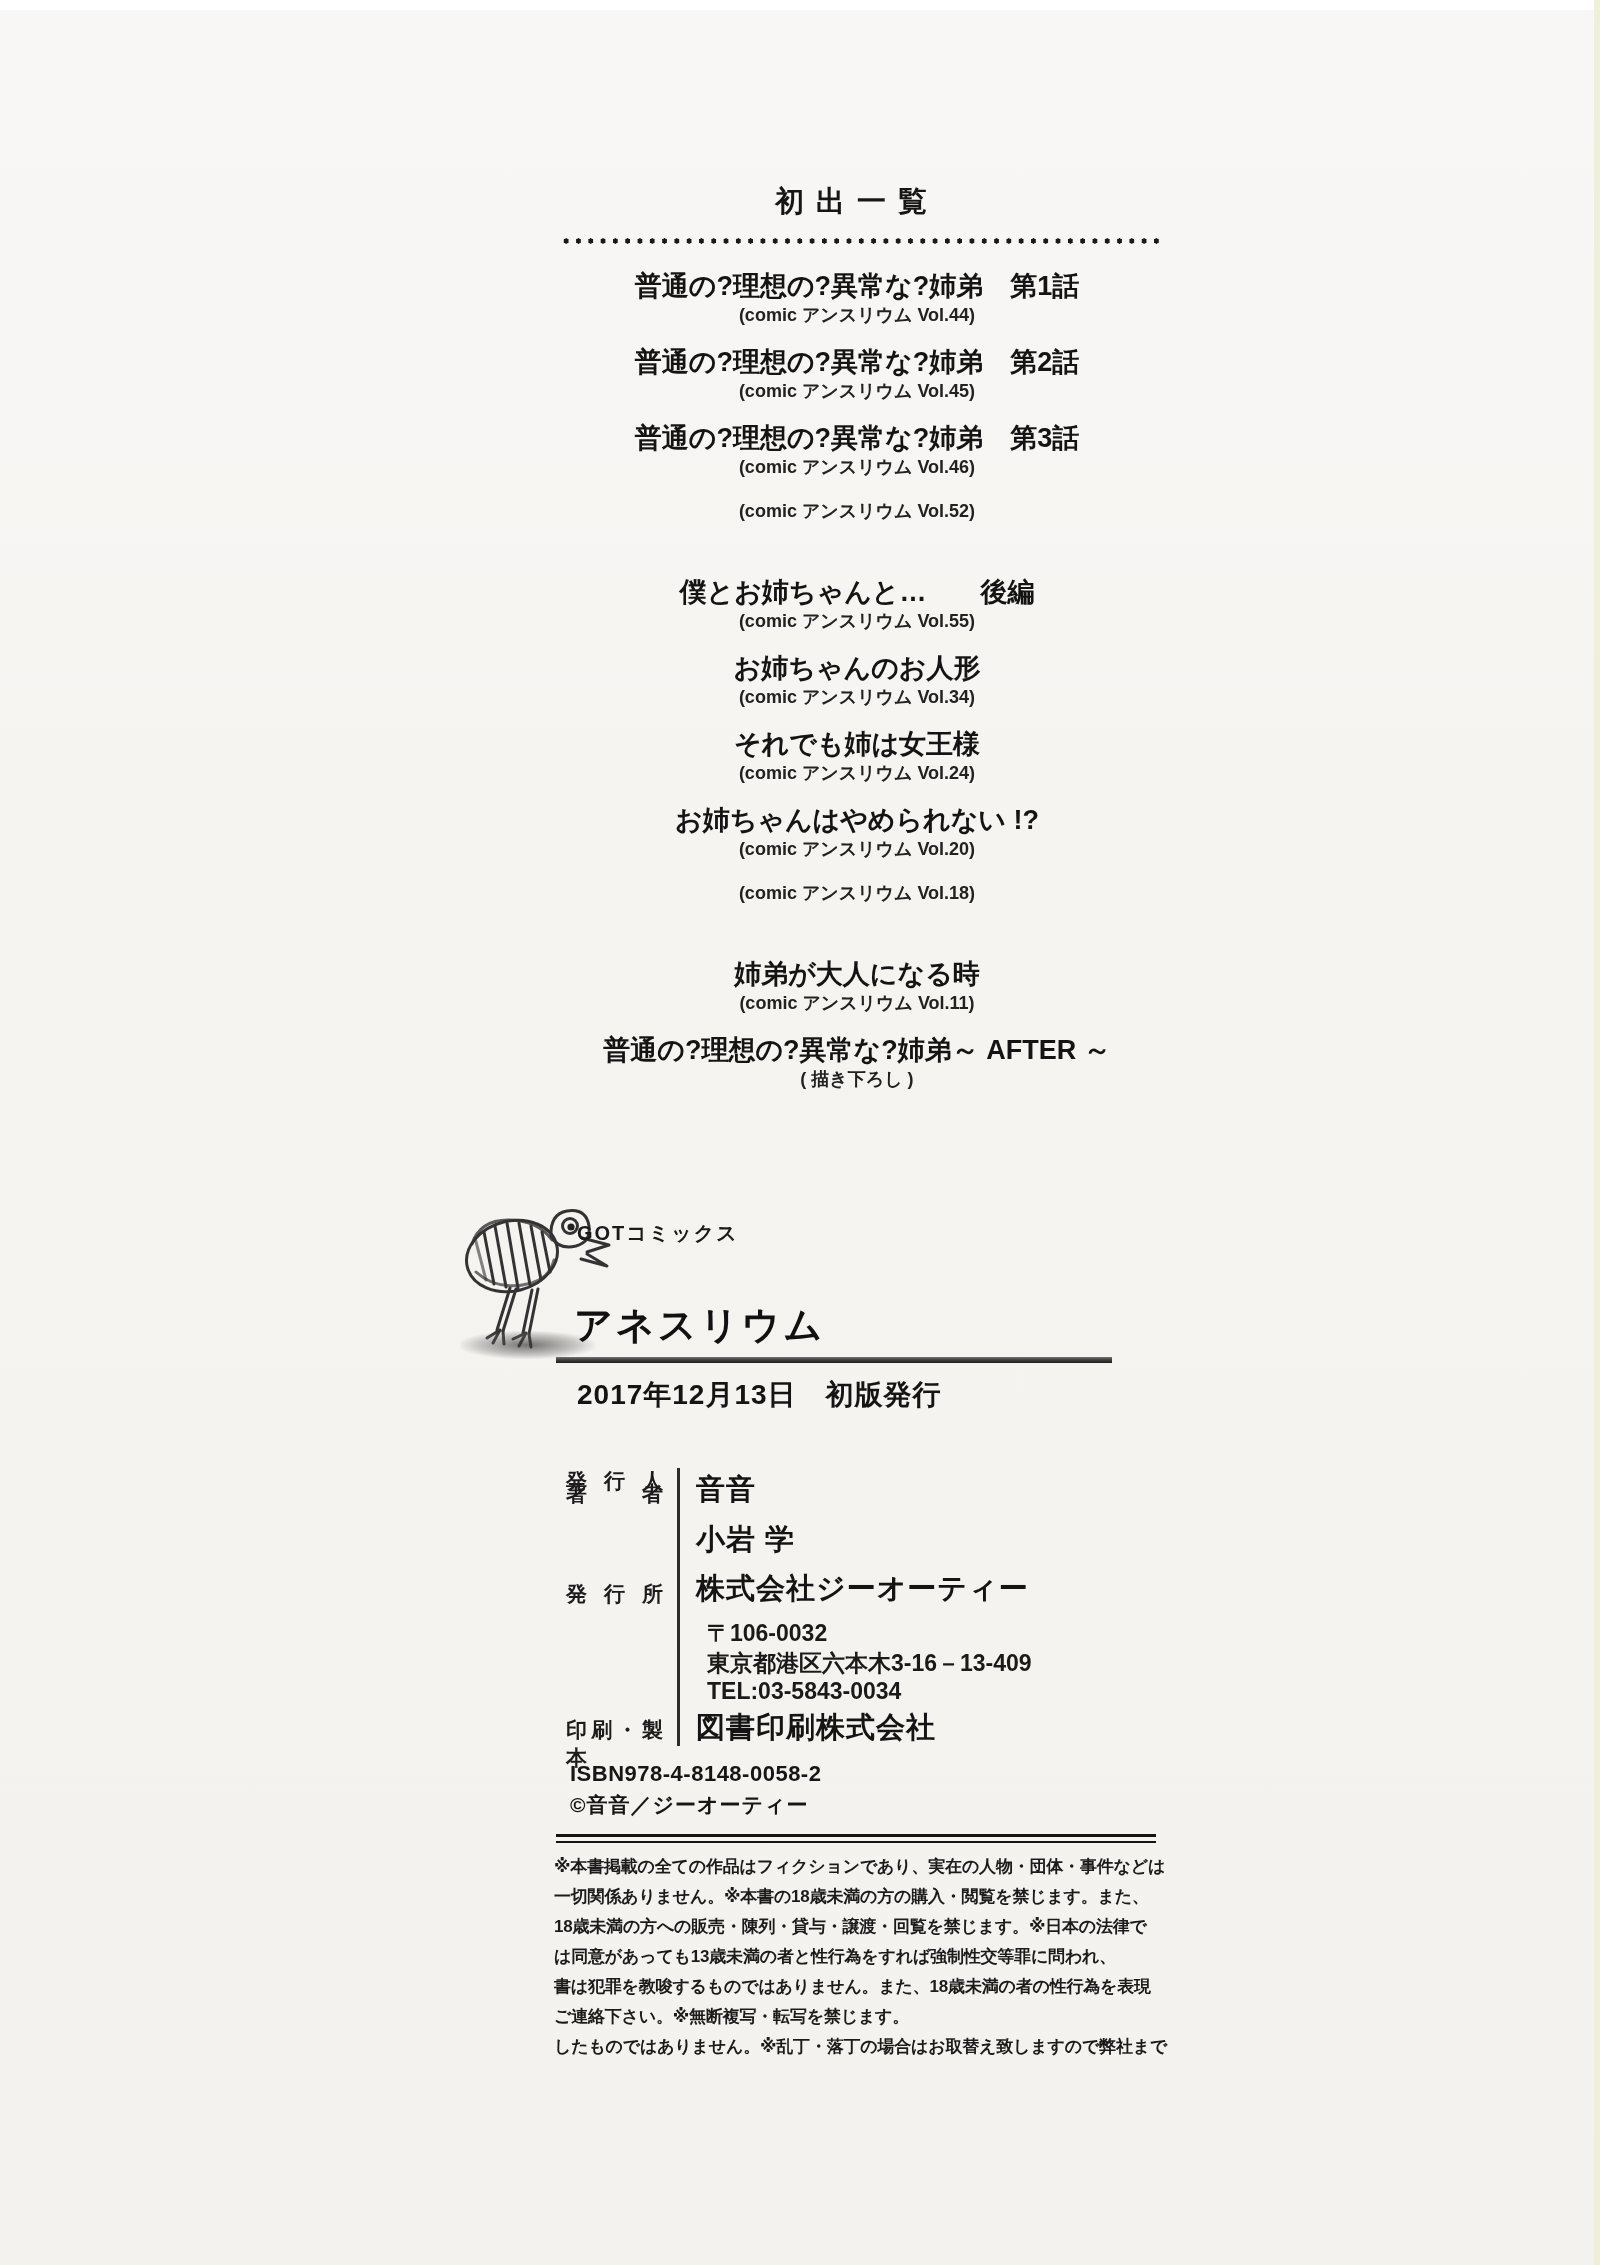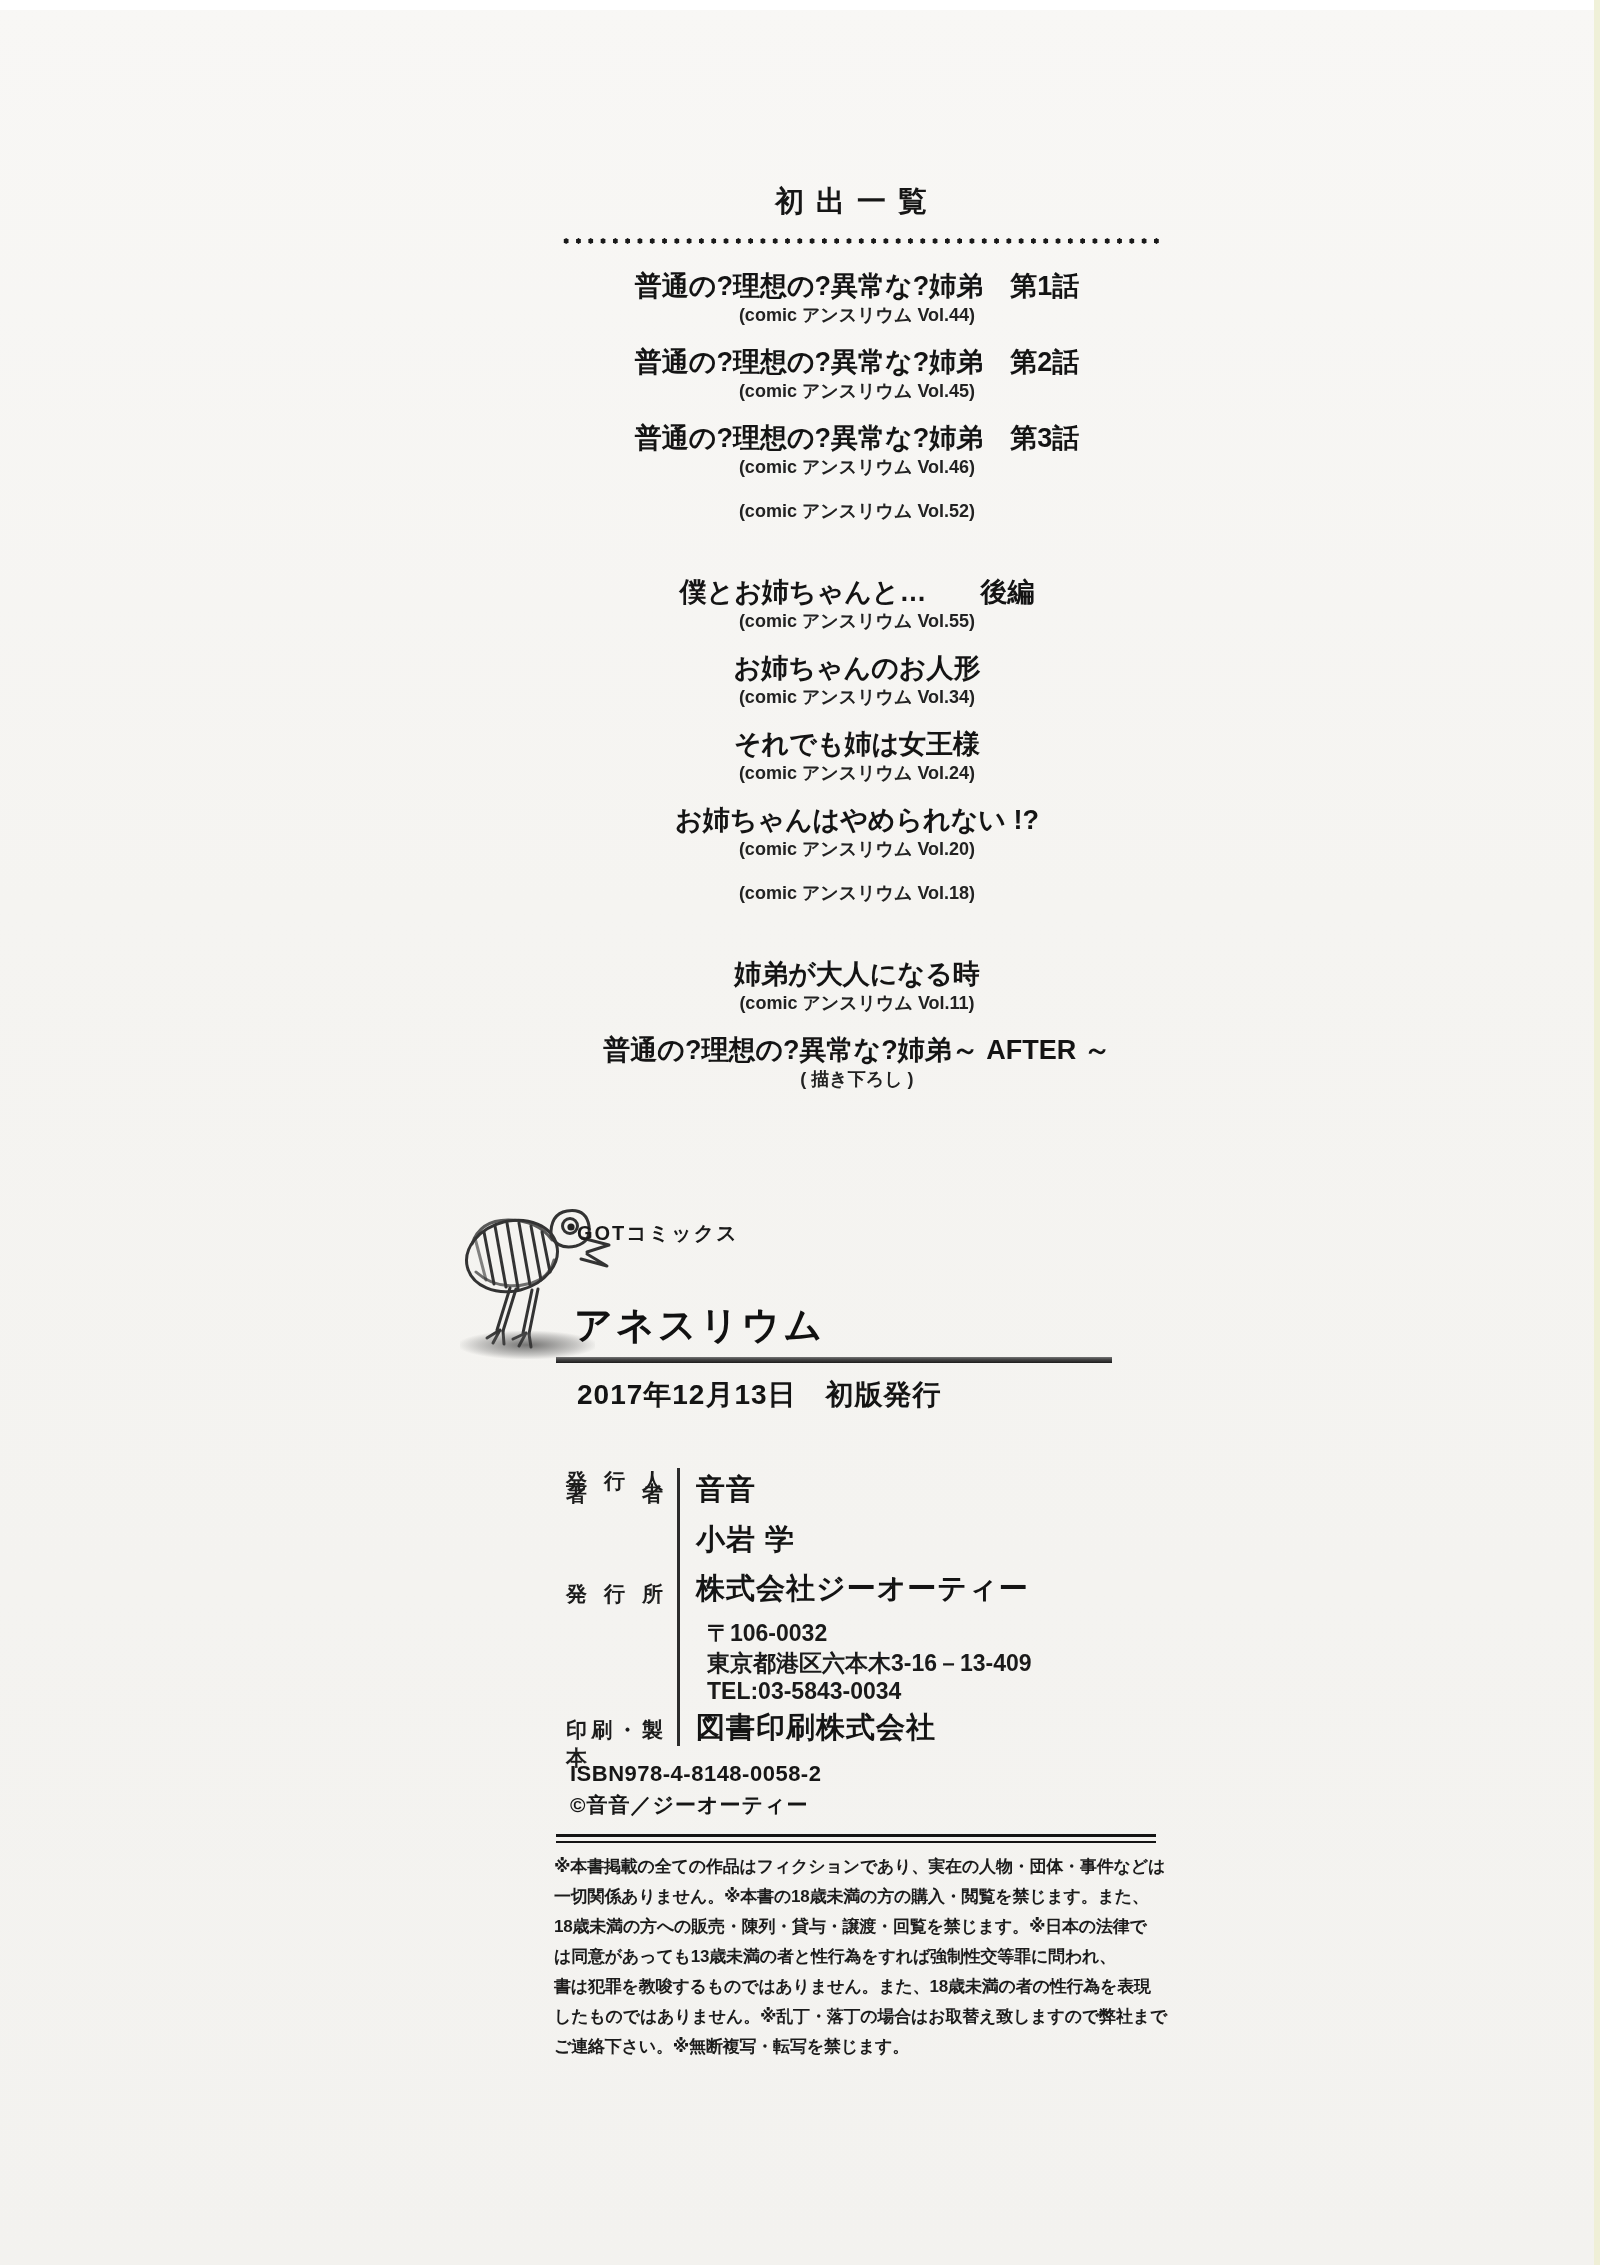--- a/index.html
+++ b/index.html
@@ -165,16 +165,16 @@
   <div class="isbn">ISBN978-4-8148-0058-2</div>
   <div class="copyright">©音音／ジーオーティー</div>
 
   <div class="disc-rule"></div>
   <div class="disclaimer">
     <div class="disc-line">※本書掲載の全ての作品はフィクションであり、実在の人物・団体・事件などは</div>
     <div class="disc-line">一切関係ありません。※本書の18歳未満の方の購入・閲覧を禁じます。また、</div>
     <div class="disc-line">18歳未満の方への販売・陳列・貸与・譲渡・回覧を禁じます。※日本の法律で</div>
     <div class="disc-line">は同意があっても13歳未満の者と性行為をすれば強制性交等罪に問われ、</div>
     <div class="disc-line">書は犯罪を教唆するものではありません。また、18歳未満の者の性行為を表現</div>
+    <div class="disc-line">ご連絡下さい。※無断複写・転写を禁じます。</div>
     <div class="disc-line">したものではありません。※乱丁・落丁の場合はお取替え致しますので弊社まで</div>
-    <div class="disc-line">ご連絡下さい。※無断複写・転写を禁じます。</div>
   </div>
 </div>
 
 </body></html>

